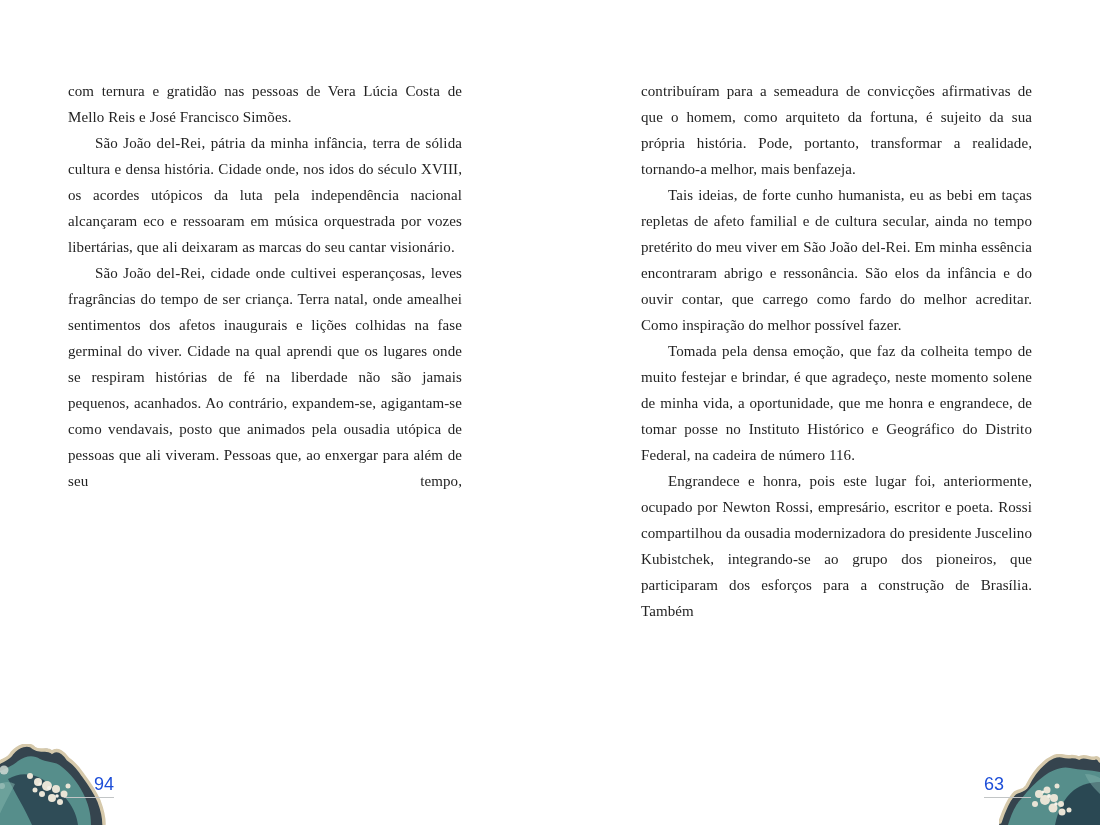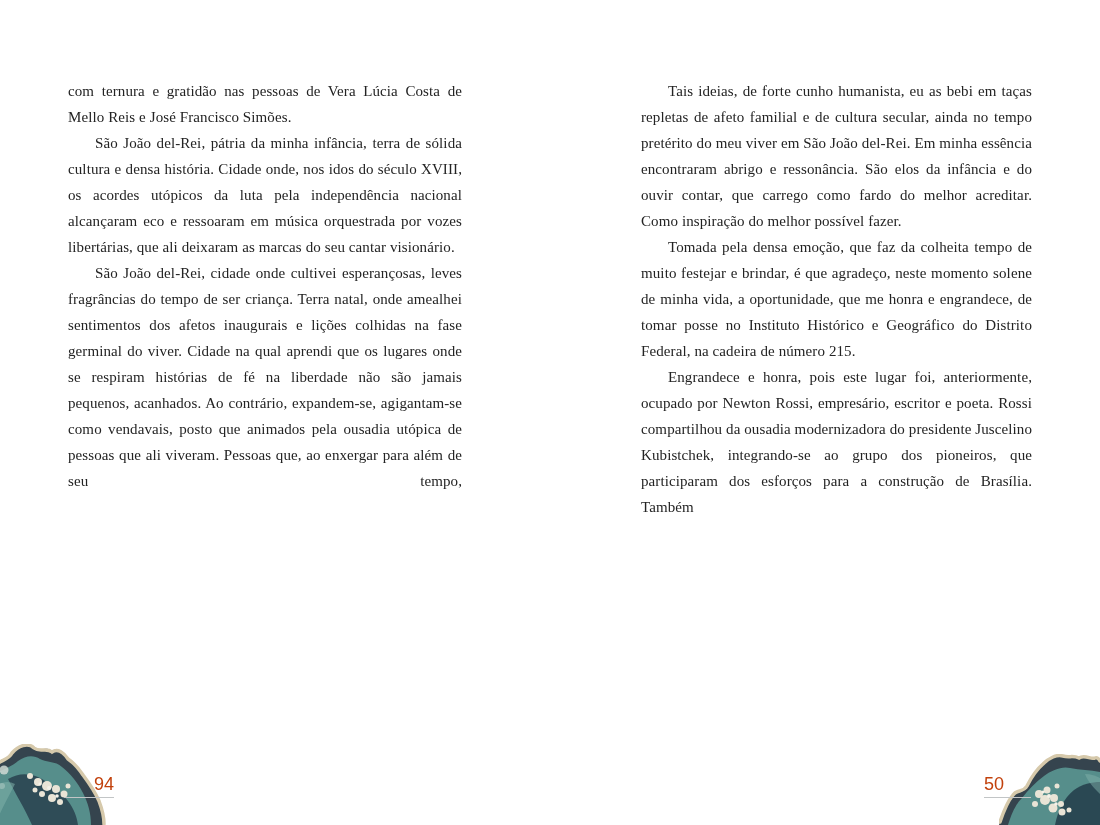--- a/index.html
+++ b/index.html
@@ -34,21 +34,21 @@
     margin: 0;
     text-indent: 27px;
   }
   .para.cont { text-indent: 0; }
   .para.runon { text-align-last: justify; }
   .folio {
     position: absolute;
     top: 774px;
     font-family: "Liberation Sans", "DejaVu Sans", sans-serif;
     font-size: 18px;
-    color: #c2410c;
+    color: #1d4ed8;
     border-bottom: 1px solid #c2c5c6;
     padding-bottom: 3px;
     z-index: 3;
     line-height: 20px;
   }
   .folio.folio-left  { left: 64px;  width: 50px; text-align: right; }
   .folio.folio-right { left: 984px; width: 47px; text-align: left; }
   .agate {
     position: absolute;
     z-index: 1;
@@ -94,26 +94,27 @@
         <circle cx="57" cy="52" r="1.8"></circle>
         <circle cx="40" cy="40" r="1.6"></circle>
       </g>
       <circle cx="4" cy="26" r="4.5" fill="#cfd9d4" opacity="0.85"></circle>
       <circle cx="2" cy="42" r="3" fill="#9fc0ba" opacity="0.7"></circle>
     </svg>
   </div>
 
   <div>
     <div class="text-col right-col">
+      <p class="para cont">contribuíram para a semeadura de convicções afirmativas de que o homem, como arquiteto da fortuna, é sujeito da sua própria história. Pode, portanto, transformar a realidade, tornando-a melhor, mais benfazeja.</p>
       <p class="para">Tais ideias, de forte cunho humanista, eu as bebi em taças repletas de afeto familial e de cultura secular, ainda no tempo pretérito do meu viver em São João del-Rei. Em minha essência encontraram abrigo e ressonância. São elos da infância e do ouvir contar, que carrego como fardo do melhor acreditar. Como inspiração do melhor possível fazer.</p>
-      <p class="para">Tomada pela densa emoção, que faz da colheita tempo de muito festejar e brindar, é que agradeço, neste momento solene de minha vida, a oportunidade, que me honra e engrandece, de tomar posse no Instituto Histórico e Geográfico do Distrito Federal, na cadeira de número 215.</p>
+      <p class="para">Tomada pela densa emoção, que faz da colheita tempo de muito festejar e brindar, é que agradeço, neste momento solene de minha vida, a oportunidade, que me honra e engrandece, de tomar posse no Instituto Histórico e Geográfico do Distrito Federal, na cadeira de número 116.</p>
       <p class="para runon">Engrandece e honra, pois este lugar foi, anteriormente, ocupado por Newton Rossi, empresário, escritor e poeta. Rossi compartilhou da ousadia modernizadora do presidente Juscelino Kubistchek, integrando-se ao grupo dos pioneiros, que participaram dos esforços para a construção de Brasília. Também</p>
     </div>
     <div class="folio folio-right">
-      <span>50</span>
+      <span>63</span>
     </div>
     <svg class="agate agate-right" viewBox="0 0 101 71" aria-hidden="true">
       <path fill="#35444e" d="M0,71 C4,58 8,48 14,42 C18,36 24,40 28,33 C32,25 37,17 44,11 C50,5 58,1 64,3 C70,5 74,2 80,5 C86,1 92,7 96,5 C98,4 101,6 101,8 L101,71 Z"></path>
       <path fill="none" stroke="#d6c9ab" stroke-width="3.5" stroke-linecap="round" d="M1,68 C5,56 9,47 14,41 C18,35 24,39 28,32 C32,24 37,16 44,10 C50,4 58,0 64,2 C70,4 74,1 80,4 C86,0 92,6 96,4 C98,3 100,5 101,7"></path>
       <path fill="#568e8b" d="M9,71 C13,58 17,50 23,44 C29,36 37,28 45,22 C53,16 63,12 71,14 C81,16 91,16 101,18 L101,71 Z"></path>
       <path fill="#26404d" opacity="0.9" d="M56,71 C59,56 65,44 75,36 C83,30 93,28 101,28 L101,71 Z"></path>
       <path fill="#7fb0a9" opacity="0.5" d="M86,20 C92,20 97,22 101,24 L101,40 C95,34 89,28 86,20 Z"></path>
       <g fill="#e9e4d6">
         <circle cx="40" cy="40" r="4"></circle>
         <circle cx="48" cy="36" r="3.5"></circle>

